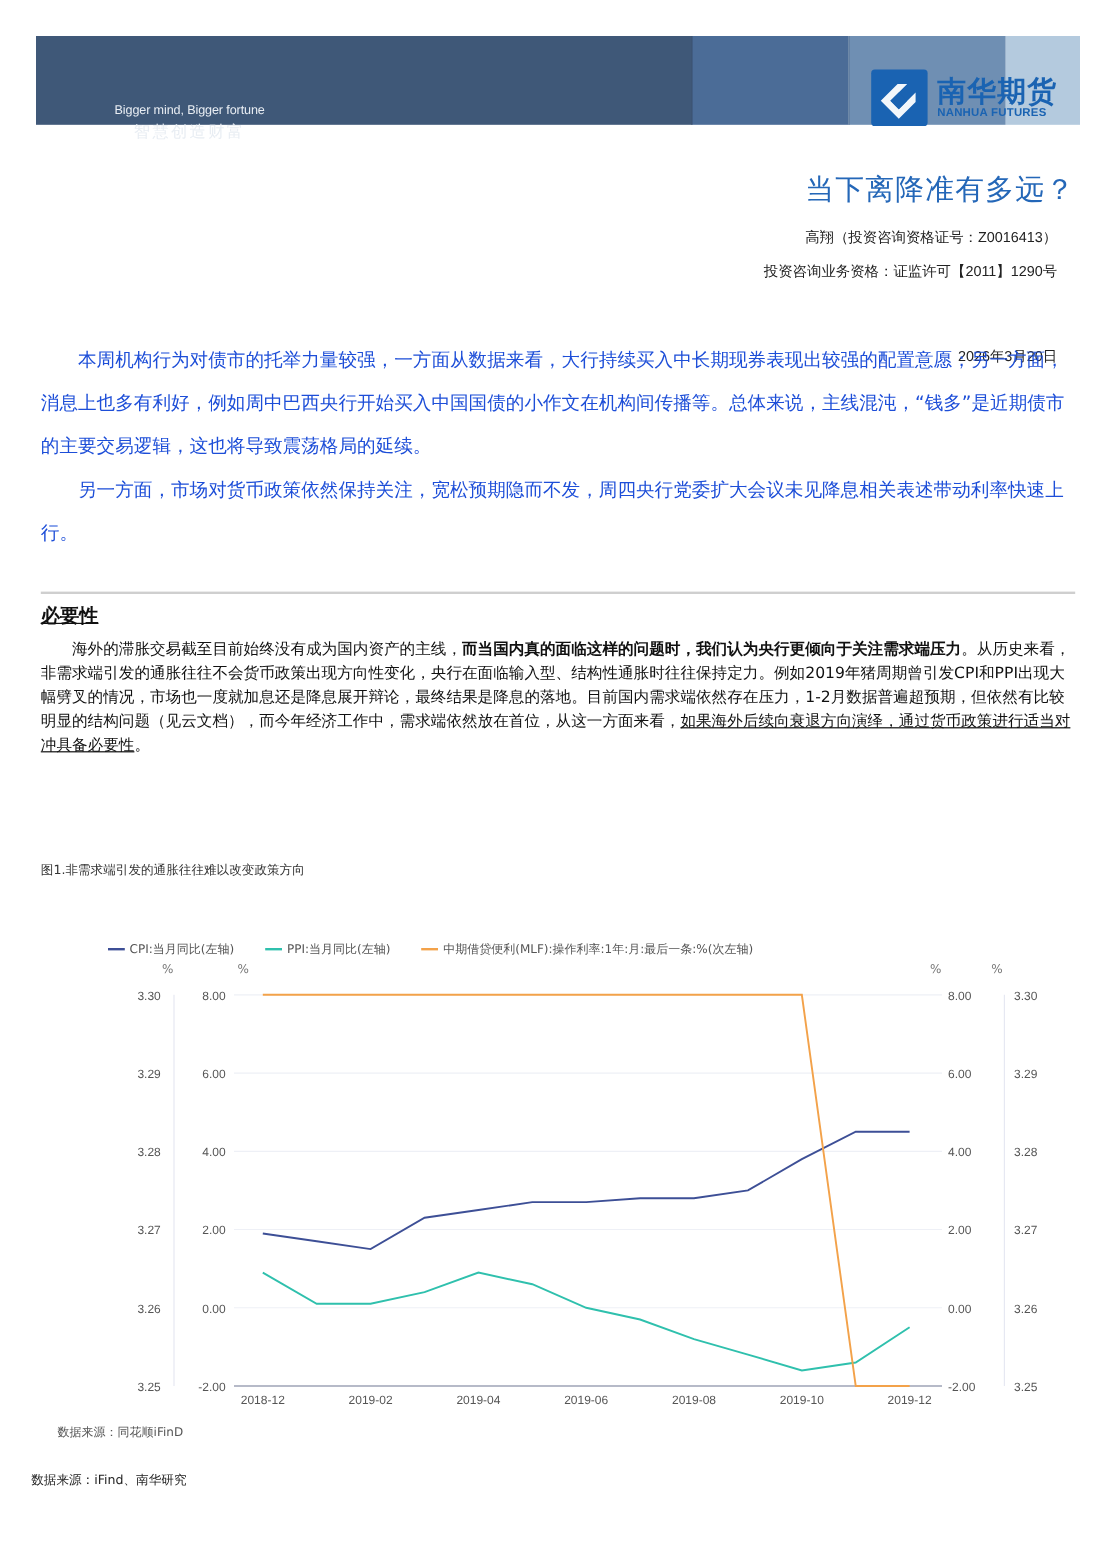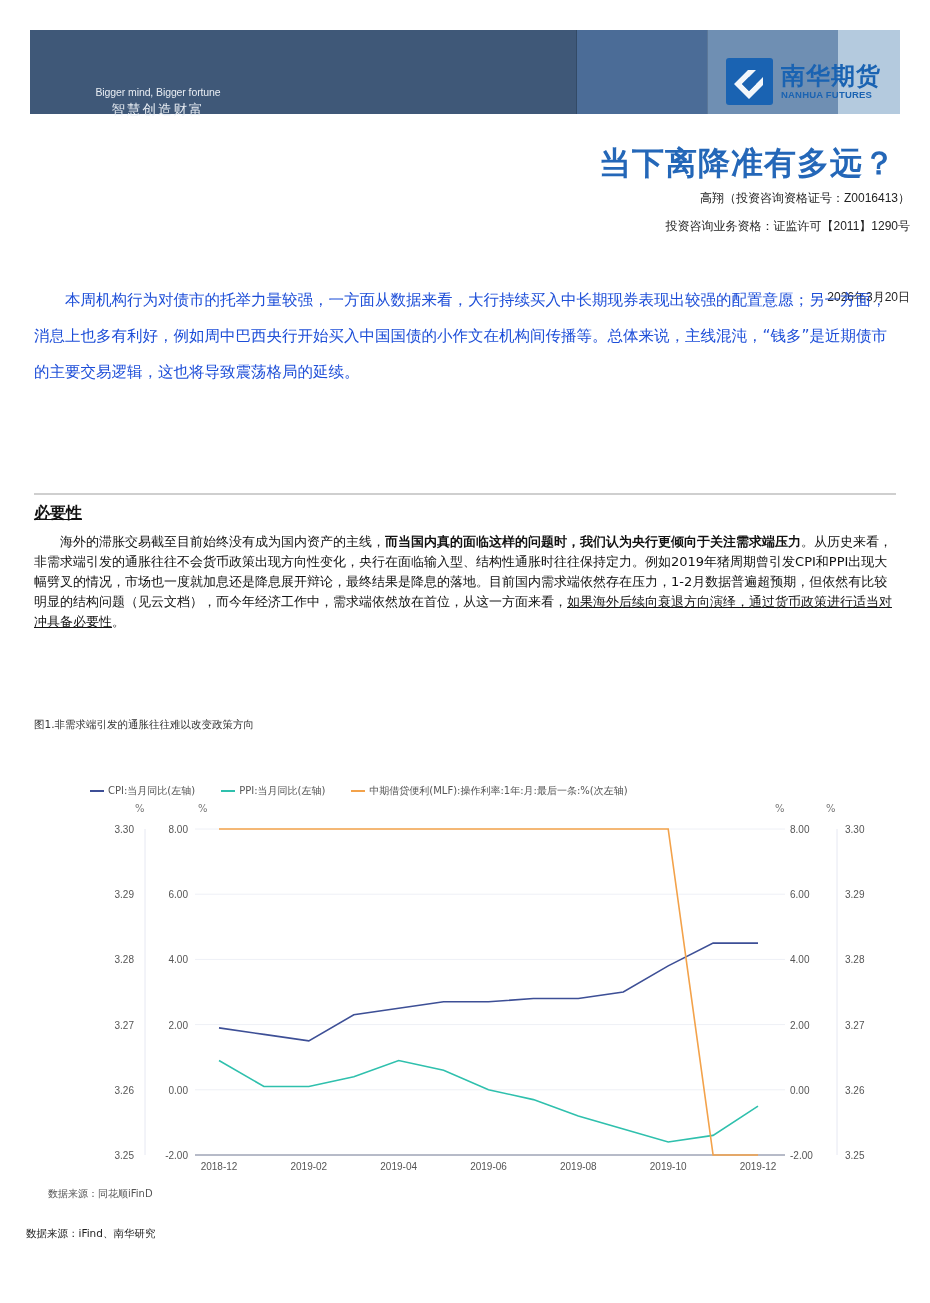--- a/index.html
+++ b/index.html
@@ -1,32 +1,32 @@
 <!DOCTYPE html>
 <html><head>
 <meta charset="utf-8">
 <style>
   html,body{margin:0;padding:0;background:#ffffff;}
   body{width:930px;height:1303px;position:relative;overflow:hidden;font-family:"DejaVu Sans","Liberation Sans",sans-serif;color:#111;}
-  .banner{position:absolute;left:30px;top:30px;width:870px;height:84px;display:flex;}
+  .banner{position:absolute;left:30px;top:30px;width:870px;height:74px;display:flex;}
   .stripe{height:100%;}
   .s1{background:#3f5878;flex:0 0 546px;position:relative;}
   .s2{background:#4b6c97;flex:0 0 130px;border-left:1px solid #334a66;}
   .s3{background:#6f8fb3;flex:0 0 130px;border-left:1px solid #5b7798;position:relative;}
   .s4{background:#b4cade;flex:1;}
   .tagline{position:absolute;left:58px;top:56px;color:#e8edf3;text-align:center;width:140px;}
   .tagline .en{font-family:"Liberation Sans",sans-serif;font-size:10.5px;letter-spacing:-0.1px;display:block;}
   .tagline .zh{font-size:13.5px;letter-spacing:2px;display:block;margin-top:3px;text-align:center;}
   .logo{position:absolute;left:726px;top:58px;display:flex;align-items:center;}
   .logo-mark{width:47px;height:47px;background:#1a63b2;border-radius:3px;}
   .logo-text{margin-left:8px;}
   .logo-zh{font-size:24px;font-weight:bold;color:#1a63b2;letter-spacing:1px;line-height:26px;}
   .logo-en{font-family:"Liberation Sans",sans-serif;font-size:9.5px;font-weight:bold;color:#1a63b2;letter-spacing:0.2px;}
-  .title{position:absolute;right:34px;top:142px;font-size:32px;font-weight:bold;color:#2467b8;letter-spacing:1px;}
-  .meta{position:absolute;right:20px;font-size:12px;color:#222;font-family:"Liberation Sans",sans-serif;}
+  .title{position:absolute;right:34px;top:142px;font-size:24px;font-weight:normal;color:#2467b8;letter-spacing:1px;}
+  .meta{position:absolute;right:49px;font-size:12px;color:#222;font-family:"Liberation Sans",sans-serif;}
   .m1{top:190px;} .m2{top:218px;} .m3{top:245px;margin-top:44px;}
   .body{position:absolute;left:34px;top:282px;width:858px;font-size:15.5px;line-height:36px;color:#1d4ed8;}
   .body p{margin:0;text-indent:2em;}
   .bold{font-weight:bold;}
   .ul{text-decoration:underline;}
   .divider{position:absolute;left:34px;top:493px;width:862px;height:2px;background:#cfcfcf;}
   .section{position:absolute;left:34px;top:500px;font-size:16px;font-weight:bold;line-height:26px;text-decoration:underline;}
   .body2{position:absolute;left:34px;top:532px;width:860px;font-size:13px;line-height:20px;}
   .body2 p{margin:0;text-indent:2em;}
   .fig-caption{position:absolute;left:34px;top:718px;font-size:10.5px;color:#333;}
@@ -65,20 +65,21 @@
   </div>
 </div>
 
 <div class="title">当下离降准有多远？</div>
 <div class="meta m1">高翔（投资咨询资格证号：Z0016413）</div>
 <div class="meta m2">投资咨询业务资格：证监许可【2011】1290号</div>
 <div class="meta m3">2026年3月20日</div>
 
 <div class="body">
   <p>本周机构行为对债市的托举力量较强，一方面从数据来看，大行持续买入中长期现券表现出较强的配置意愿；另一方面，消息上也多有利好，例如周中巴西央行开始买入中国国债的小作文在机构间传播等。总体来说，主线混沌，“钱多”是近期债市的主要交易逻辑，这也将导致震荡格局的延续。</p>
+  <p>另一方面，市场对货币政策依然保持关注，宽松预期隐而不发，周四央行党委扩大会议未见降息相关表述带动利率快速上行。</p>
 </div>
 <div class="divider"></div>
 <div class="section">必要性</div>
 
 <div class="body2">
   <p><span>海外的滞胀交易截至目前始终没有成为国内资产的主线，</span><span class="bold">而当国内真的面临这样的问题时，我们认为央行更倾向于关注需求端压力</span><span>。从历史来看，非需求端引发的通胀往往不会货币政策出现方向性变化，央行在面临输入型、结构性通胀时往往保持定力。例如2019年猪周期曾引发CPI和PPI出现大幅劈叉的情况，市场也一度就加息还是降息展开辩论，最终结果是降息的落地。目前国内需求端依然存在压力，1-2月数据普遍超预期，但依然有比较明显的结构问题（见云文档），而今年经济工作中，需求端依然放在首位，从这一方面来看，</span><span class="ul">如果海外后续向衰退方向演绎，通过货币政策进行适当对冲具备必要性</span><span>。</span></p>
 </div>
 
 <div class="fig-caption">图1.非需求端引发的通胀往往难以改变政策方向</div>
 

